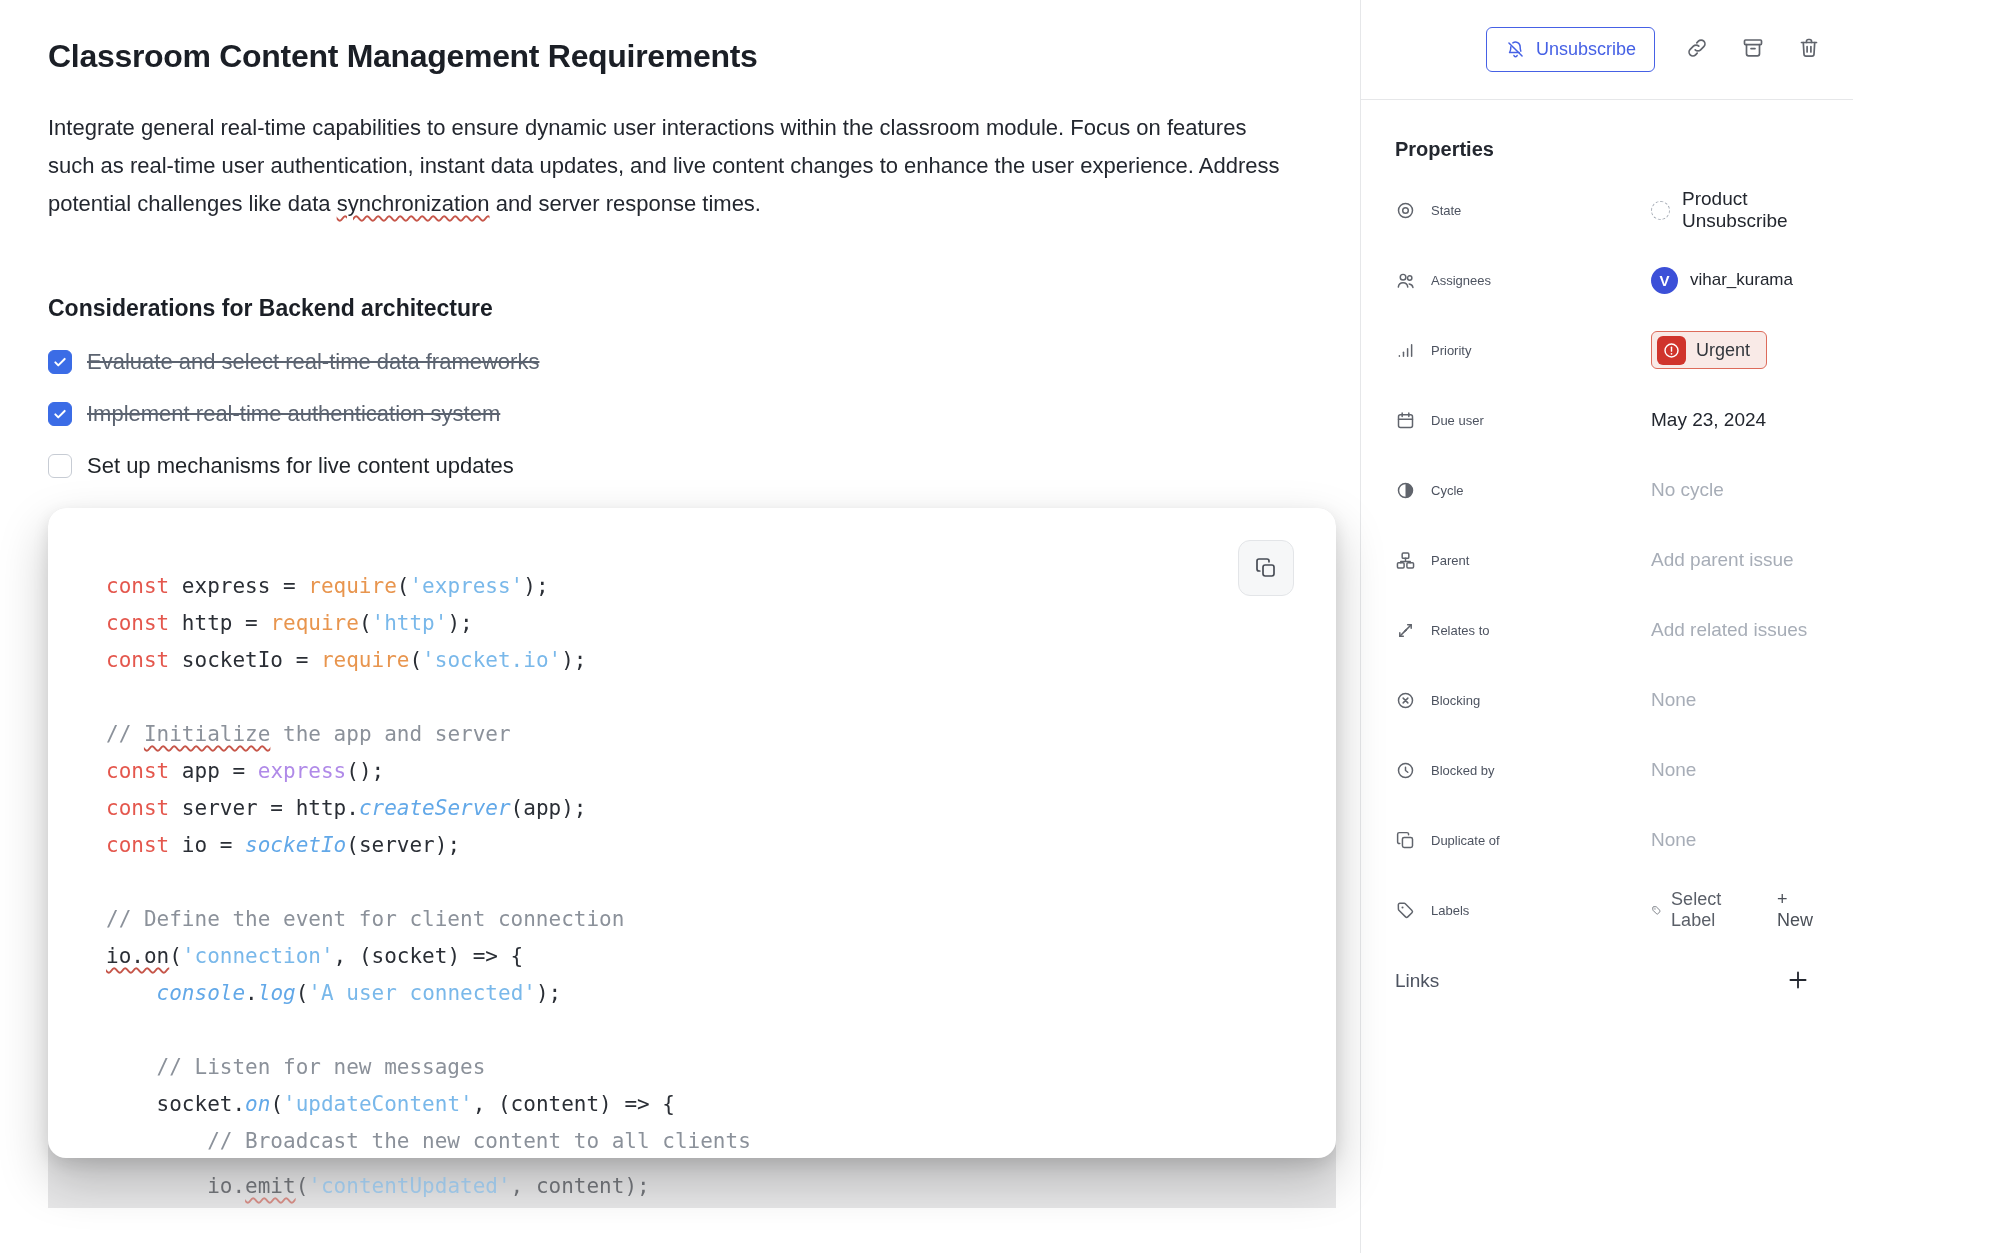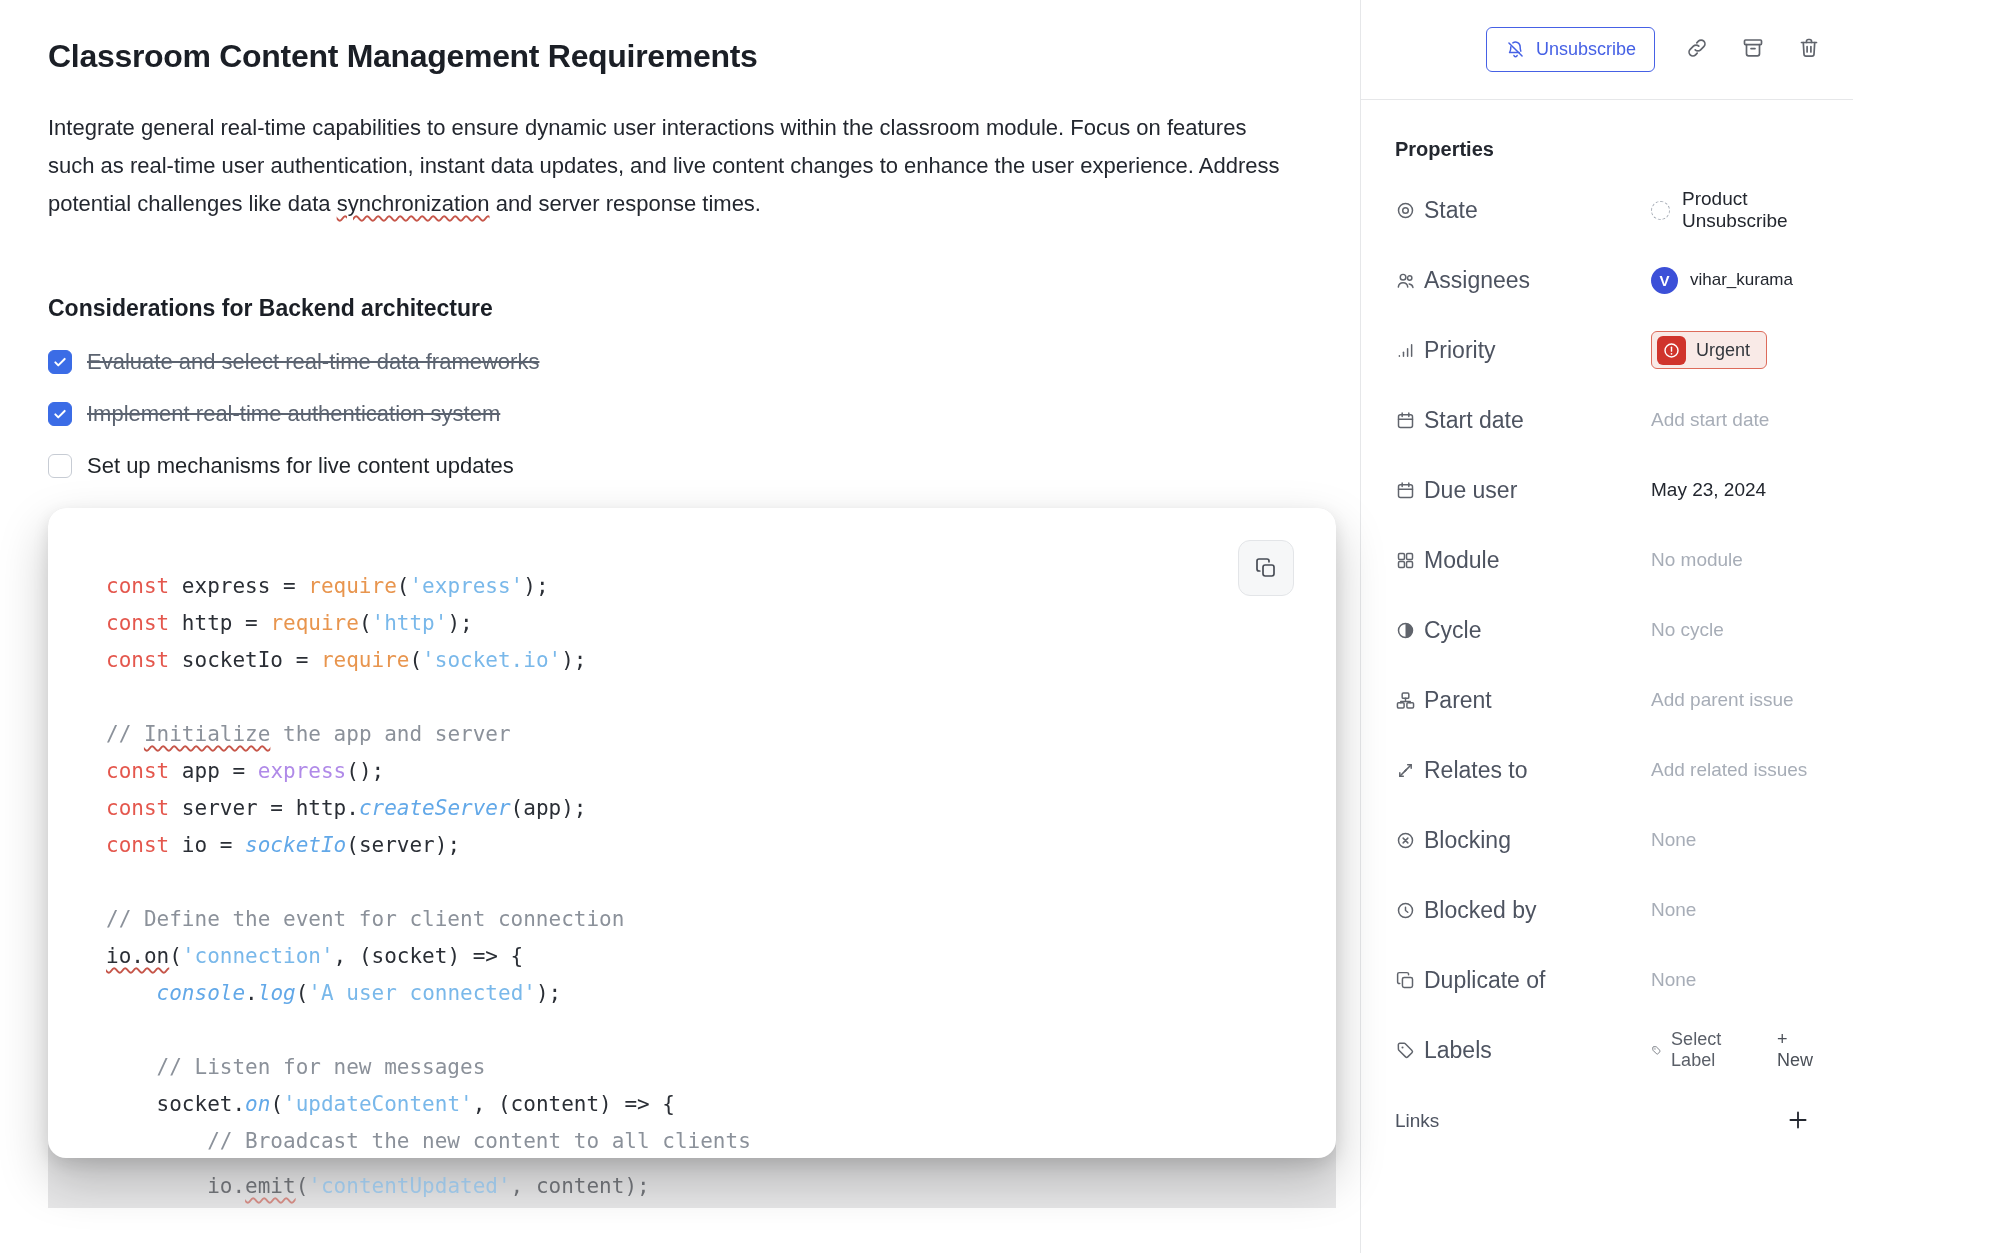--- a/index.html
+++ b/index.html
@@ -52,21 +52,21 @@
     border:1px solid var(--accent-blue,#4661e5); border-radius:6px; background:#fff;
     color:var(--accent-blue,#4661e5); font-size:18px; font-weight:500; font-family:inherit; cursor:pointer; }
   .unsubscribe-btn svg { width:21px; height:21px; }
   .icon-btn { width:28px; height:28px; border:none; background:none; color:#60646c; cursor:pointer; padding:0; }
   .icon-btn svg { width:24px; height:24px; }
 
   .props { padding:36px 40px 0 34px; }
   .props-heading { font-size:20px; font-weight:600; color:#23272f; line-height:26px; }
   #prop-rows { margin-top:13px; }
   .prop-row { display:flex; align-items:center; height:70px; }
-  .prop-label { width:256px; display:flex; align-items:center; gap:8px; color:#4d5360; font-size:23px; }
+  .prop-label { width:256px; display:flex; align-items:center; gap:15px; color:#4d5360; font-size:13px; }
   .prop-label svg { width:21px; height:21px; color:#60646c; flex:0 0 auto; }
   .prop-value { flex:1; display:flex; align-items:center; gap:12px; font-size:19px; cursor:pointer; }
   .val-dark { color:#23272f; }
   .val-ph { color:#a7adb7; }
   .state-dashed { width:19px; height:19px; border:1.6px dashed #a3a9b3; border-radius:50%; flex:0 0 auto; }
   .avatar { width:27px; height:27px; border-radius:50%; background:var(--avatar-blue,#3c50d8); color:#fff;
     font-size:15px; font-weight:600; display:inline-flex; align-items:center; justify-content:center; flex:0 0 auto; }
   .name-sm { font-size:17px; }
   .priority-badge { display:inline-flex; align-items:center; gap:10px; height:38px; padding:4px 16px 4px 5px;
     background:var(--urgent-badge-bg,#f9eae7); border:1px solid var(--urgent-badge-border,#dd6b5b); border-radius:6px; }
@@ -212,50 +212,24 @@
                 <span class="priority-text">Urgent</span>
               </span>
             </div>
           </div>
           <div class="prop-row">
             <div class="prop-label">
               <svg viewBox="0 0 24 24">
                 <rect x="4" y="5.5" width="16" height="14.5" rx="2.2" stroke="currentColor" stroke-width="1.7" fill="none" stroke-linecap="round" stroke-linejoin="round"></rect>
                 <path d="M8.2 3.5v4M15.8 3.5v4M4 10.5h16" stroke="currentColor" stroke-width="1.7" fill="none" stroke-linecap="round" stroke-linejoin="round"></path>
               </svg>
-              <span>Start date</span>
-            </div>
-            <div class="prop-value">
-              <span class="val-ph">Add start date</span>
-            </div>
-          </div>
-          <div class="prop-row">
-            <div class="prop-label">
-              <svg viewBox="0 0 24 24">
-                <rect x="4" y="5.5" width="16" height="14.5" rx="2.2" stroke="currentColor" stroke-width="1.7" fill="none" stroke-linecap="round" stroke-linejoin="round"></rect>
-                <path d="M8.2 3.5v4M15.8 3.5v4M4 10.5h16" stroke="currentColor" stroke-width="1.7" fill="none" stroke-linecap="round" stroke-linejoin="round"></path>
-              </svg>
               <span>Due user</span>
             </div>
             <div class="prop-value">
               <span class="val-dark">May 23, 2024</span>
-            </div>
-          </div>
-          <div class="prop-row">
-            <div class="prop-label">
-              <svg viewBox="0 0 24 24">
-                <rect x="4" y="4" width="6.8" height="6.8" rx="1.4" stroke="currentColor" stroke-width="1.7" fill="none" stroke-linecap="round" stroke-linejoin="round"></rect>
-                <rect x="13.2" y="4" width="6.8" height="6.8" rx="1.4" stroke="currentColor" stroke-width="1.7" fill="none" stroke-linecap="round" stroke-linejoin="round"></rect>
-                <rect x="4" y="13.2" width="6.8" height="6.8" rx="1.4" stroke="currentColor" stroke-width="1.7" fill="none" stroke-linecap="round" stroke-linejoin="round"></rect>
-                <rect x="13.2" y="13.2" width="6.8" height="6.8" rx="1.4" stroke="currentColor" stroke-width="1.7" fill="none" stroke-linecap="round" stroke-linejoin="round"></rect>
-              </svg>
-              <span>Module</span>
-            </div>
-            <div class="prop-value">
-              <span class="val-ph">No module</span>
             </div>
           </div>
           <div class="prop-row">
             <div class="prop-label">
               <svg viewBox="0 0 24 24">
                 <circle cx="12" cy="12" r="8" stroke="currentColor" stroke-width="1.7" fill="none" stroke-linecap="round" stroke-linejoin="round"></circle>
                 <path d="M12 4a8 8 0 0 1 0 16Z" fill="currentColor" stroke="none"></path>
               </svg>
               <span>Cycle</span>
             </div>

